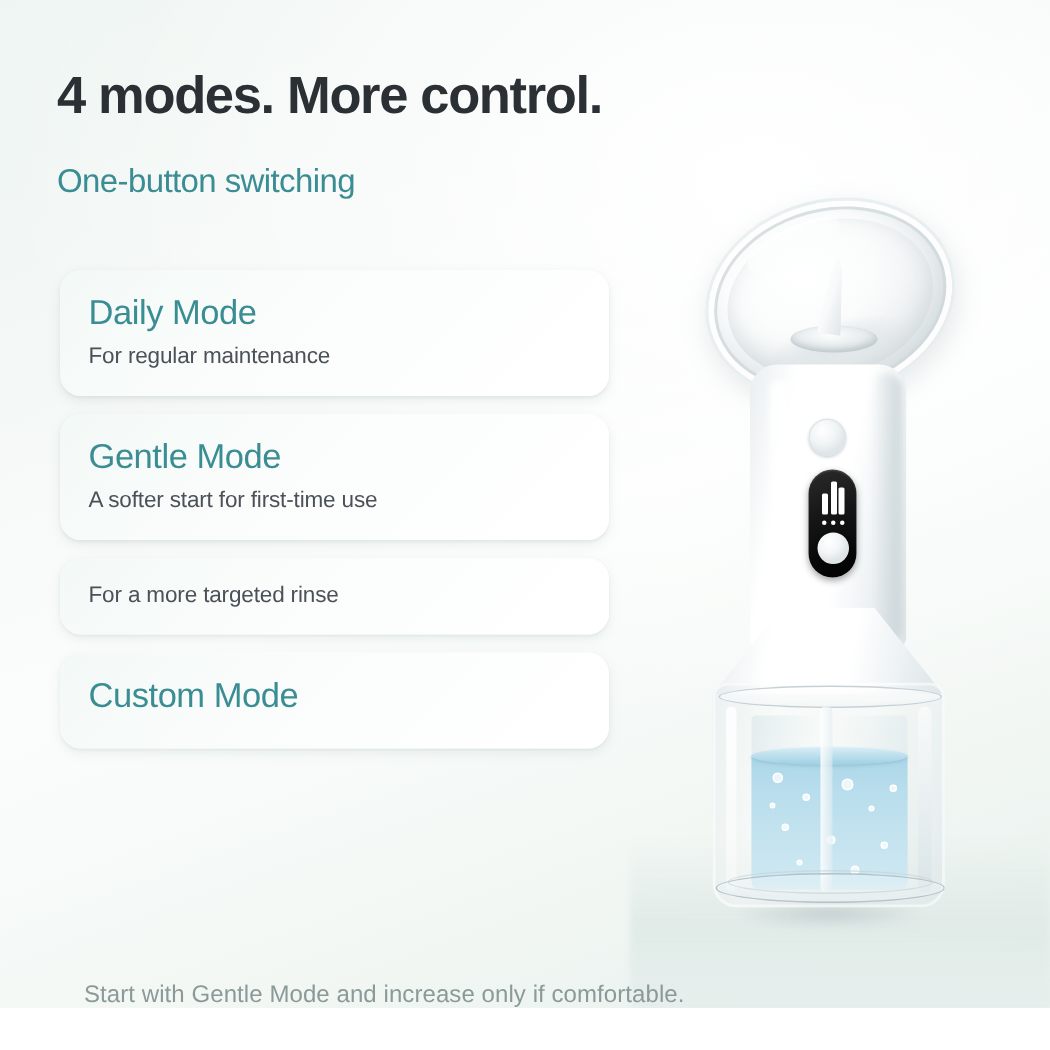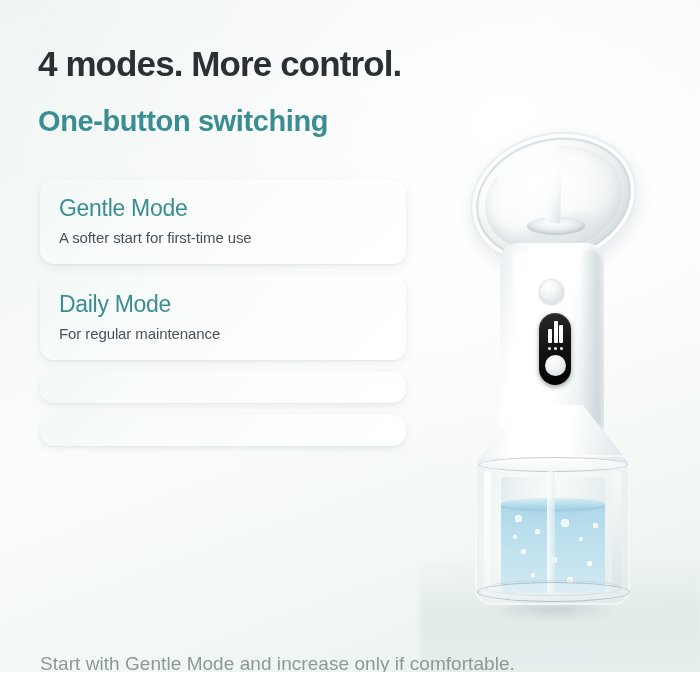--- a/index.html
+++ b/index.html
@@ -22,21 +22,21 @@
   }
 
   
   .title{
     position:absolute;left:38px;top:44px;
     font-size:35px;line-height:40px;font-weight:700;letter-spacing:-.9px;
     color:#2b3034;white-space:nowrap;
   }
   .subtitle{
     position:absolute;left:38px;top:103px;
-    font-size:29px;line-height:36px;font-weight:700;letter-spacing:-.4px;
+    font-size:22px;line-height:36px;font-weight:400;letter-spacing:-.4px;
     color:#3a8d93;white-space:nowrap;
   }
 
   .cards{position:absolute;left:40px;top:180px;width:366px;}
   .card{
     position:relative;box-sizing:border-box;
     width:366px;margin-bottom:12px;border-radius:14px;padding:15px 19px 16px 19px;
     background:linear-gradient(135deg,#f3f9f7 0%,#fbfdfc 45%,#ffffff 100%);
     box-shadow:0 3px 8px rgba(120,150,145,.13), 0 1px 2px rgba(120,150,145,.10);
   }
@@ -44,22 +44,22 @@
   .card-title{
     font-size:23px;line-height:27px;font-weight:400;letter-spacing:-.3px;
     color:#3a8d93;margin:0 0 6px 0;
   }
   .card-desc{
     font-size:15px;line-height:20px;font-weight:400;letter-spacing:-.1px;
     color:#4a5157;margin:0;white-space:pre-line;
   }
 
   .footnote{
-    position:absolute;left:40px;top:655px;
-    font-size:19px;line-height:17px;color:#8b9a99;letter-spacing:.05px;
+    position:absolute;left:56px;top:655px;
+    font-size:16px;line-height:17px;color:#8b9a99;letter-spacing:.05px;
     white-space:nowrap;
   }
 
   
   .product{position:absolute;left:455px;top:125px;width:235px;height:505px;}
 
   
   .funnel{
     position:absolute;left:14px;top:8px;width:165px;height:128px;
     border-radius:50%;
@@ -214,33 +214,35 @@
 <div class="poster">
 
   <div class="floor"></div>
 
   <div class="title">4 modes. More control.</div>
   <div class="subtitle">One-button switching</div>
 
   <div class="cards">
 
     <div class="card">
+      <div class="card-title">Daily Mode</div>
+      <div class="card-desc">For regular maintenance</div>
+    </div>
+
+    <div class="card">
       <div class="card-title">Gentle Mode</div>
       <div class="card-desc">A softer start for first-time use</div>
     </div>
 
     <div class="card">
-      <div class="card-title">Daily Mode</div>
-      <div class="card-desc">For regular maintenance</div>
+      <div class="card-desc">For a more targeted rinse</div>
     </div>
 
     <div class="card">
-    </div>
-
-    <div class="card">
+      <div class="card-title">Custom Mode</div>
     </div>
 
   </div>
 
   <div class="footnote">Start with Gentle Mode and increase only if comfortable.</div>
 
   <div class="product">
 
     <div class="product-shadow"></div>
 

